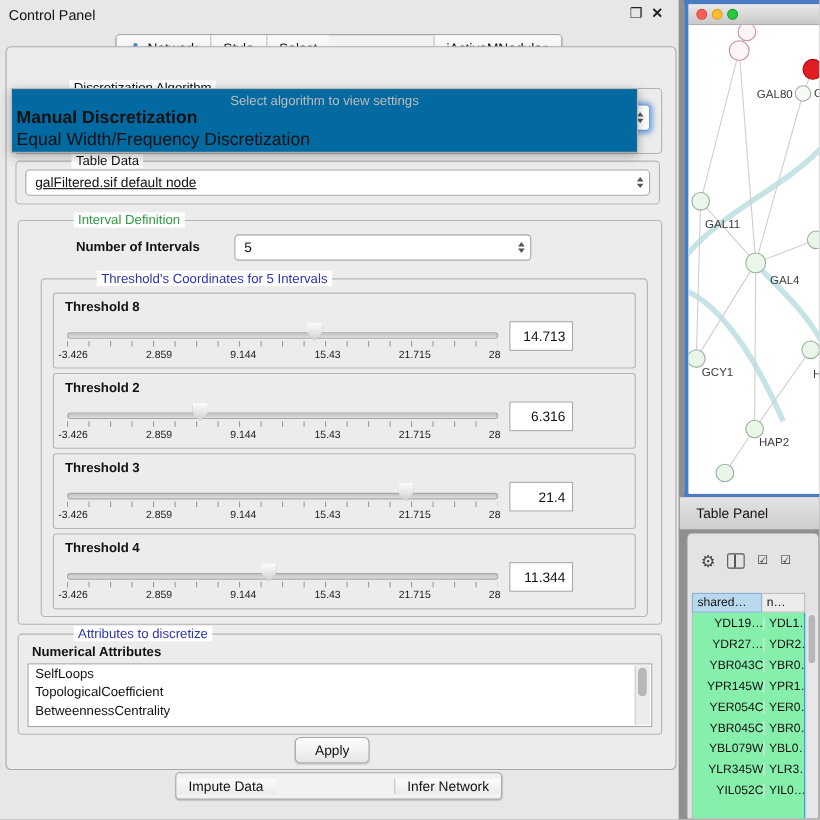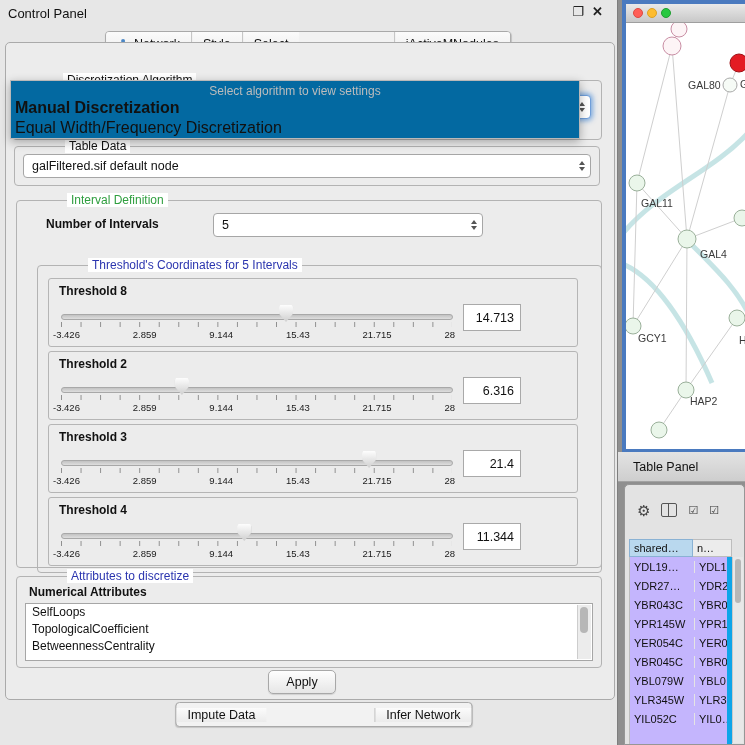--- a/index.html
+++ b/index.html
@@ -14,21 +14,21 @@
   #cp-icons{position:absolute;right:14px;top:4px;display:flex;gap:8px;font-size:13px;color:#222;}
   #cp-icons span{cursor:default;}
 
   .tabbar{position:absolute;display:flex;height:23px;border:1px solid #a9a9a9;border-radius:4px;
           overflow:hidden;background:#f2f2f2;box-shadow:0 1px 1px rgba(0,0,0,.15);}
   .tab{display:flex;align-items:center;gap:5px;padding:0 11px;font-size:12.5px;
        background:linear-gradient(#fbfbfb,#ebebeb);border-left:1px solid #c2c2c2;white-space:nowrap;}
   .tab:first-child{border-left:none;}
   .tab.selected{background:linear-gradient(#888,#666);color:#fff;margin-top:39px;}
   #top-tabs{left:308px;top:31px;transform:translateX(-50%);}
-  #bottom-tabs{left:324px;top:702px;transform:translateX(-50%);align-items:center;}
+  #bottom-tabs{left:308px;top:702px;transform:translateX(-50%);align-items:center;}
 
   #main-panel{position:absolute;left:5px;top:42px;width:608px;height:656px;background:#ececec;
               border:1px solid #aaa;border-radius:5px;}
 
   .group{position:absolute;border:1px solid #b3b3b3;border-radius:4px;}
   .legend{position:absolute;top:-8px;left:10px;background:#ffffff;padding:0 4px;font-size:12px;white-space:nowrap;margin-left:40px;}
   .legend.green{color:#2e9e3e;}
   .legend.blue{color:#2b35af;}
 
   .combo{position:absolute;background:#fff;border:1px solid #a6a6a6;border-radius:4px;height:24px;
@@ -109,22 +109,22 @@
               gap:11px;padding-left:12px;box-sizing:border-box;}
   #gear{font-size:15px;color:#444;line-height:1;}
   #cols-icon{width:14px;height:12px;border:1.5px solid #555;border-radius:2px;
              background:linear-gradient(to right,transparent 5.5px,#555 5.5px,#555 7px,transparent 7px);}
   .cb-icon{font-size:11px;color:#333;line-height:1;}
   #tw-header{position:absolute;left:4px;top:54px;right:12px;height:18px;display:flex;font-size:11px;}
   #tw-header .h1{width:64px;background:#b9d8ee;border:1px solid #8ab2d4;display:flex;align-items:center;
                  padding-left:4px;box-sizing:border-box;}
   #tw-header .h2{flex:1;background:#ececec;border:1px solid #bdbdbd;border-left:none;display:flex;
                  align-items:center;padding-left:4px;box-sizing:border-box;}
-  #table-body{position:absolute;left:4px;top:72px;right:12px;bottom:0;background:#c4b5fd;
-              border-left:1px solid #bdbdbd;border-right:5px solid #0ea5e9;font-size:11px;overflow:hidden;}
+  #table-body{position:absolute;left:4px;top:72px;right:12px;bottom:0;background:#86efac;
+              border-left:1px solid #bdbdbd;border-right:1px solid #0ea5e9;font-size:11px;overflow:hidden;text-align:right;}
   .trow{display:flex;height:19px;align-items:center;}
   .trow .c1{width:64px;padding-left:4px;box-sizing:border-box;overflow:hidden;white-space:nowrap;}
   .trow .c2{flex:1;padding-left:4px;border-left:1px solid #e4e4e4;overflow:hidden;white-space:nowrap;}
   #tw-scroll{position:absolute;right:1px;top:72px;bottom:1px;width:10px;background:#e8e8e8;
              border-left:1px solid #c9c9c9;}
   #tw-scroll .vthumb{width:6px;height:44px;}
 </style>
 </head>
 <body>
 
@@ -177,42 +177,42 @@
   </div>
 
   <div id="algo-popup">
     <div id="algo-hint">Select algorithm to view settings</div>
     <div class="popup-opt bold">Manual Discretization</div>
     <div class="popup-opt">Equal Width/Frequency Discretization</div>
   </div>
 
   <div class="group" style="left:14px;top:146px;width:584px;height:38px;">
     <span class="legend">Table Data</span>
-    <div class="combo" style="left:8px;top:7px;width:568px;">
+    <div class="combo" style="left:8px;top:7px;width:568px;text-decoration:underline;">
       <span>galFiltered.sif default node</span>
       <span class="arrows">
         <i class="arr-up"></i>
         <i class="arr-dn"></i>
       </span>
     </div>
   </div>
 
   <div class="group" style="left:16px;top:200px;width:584px;height:366px;">
     <span class="legend green">Interval Definition</span>
 
-    <span class="bold-label" style="left:29px;top:16px;">Number of Intervals</span>
+    <span class="bold-label" style="left:52px;top:16px;">Number of Intervals</span>
     <div class="combo" style="left:196px;top:12px;width:270px;">
       <span>5</span>
       <span class="arrows">
         <i class="arr-up"></i>
         <i class="arr-dn"></i>
       </span>
     </div>
 
-    <div class="group" id="threshold-rows" style="left:20px;top:64px;width:550px;height:306px;padding-left:13px;">
+    <div class="group" id="threshold-rows" style="left:20px;top:52px;width:550px;height:306px;">
       <span class="legend blue">Threshold's Coordinates for 5 Intervals</span>
 
   <div class="t-box" style="top: 12px;">
     <span class="t-label">Threshold 8</span>
     <div class="track"></div>
     <div class="thumb" style="left: 230.03px;"></div>
     <div class="ticks"></div>
     <div class="scale">
           <span>-3.426</span>
           <span>2.859</span>

